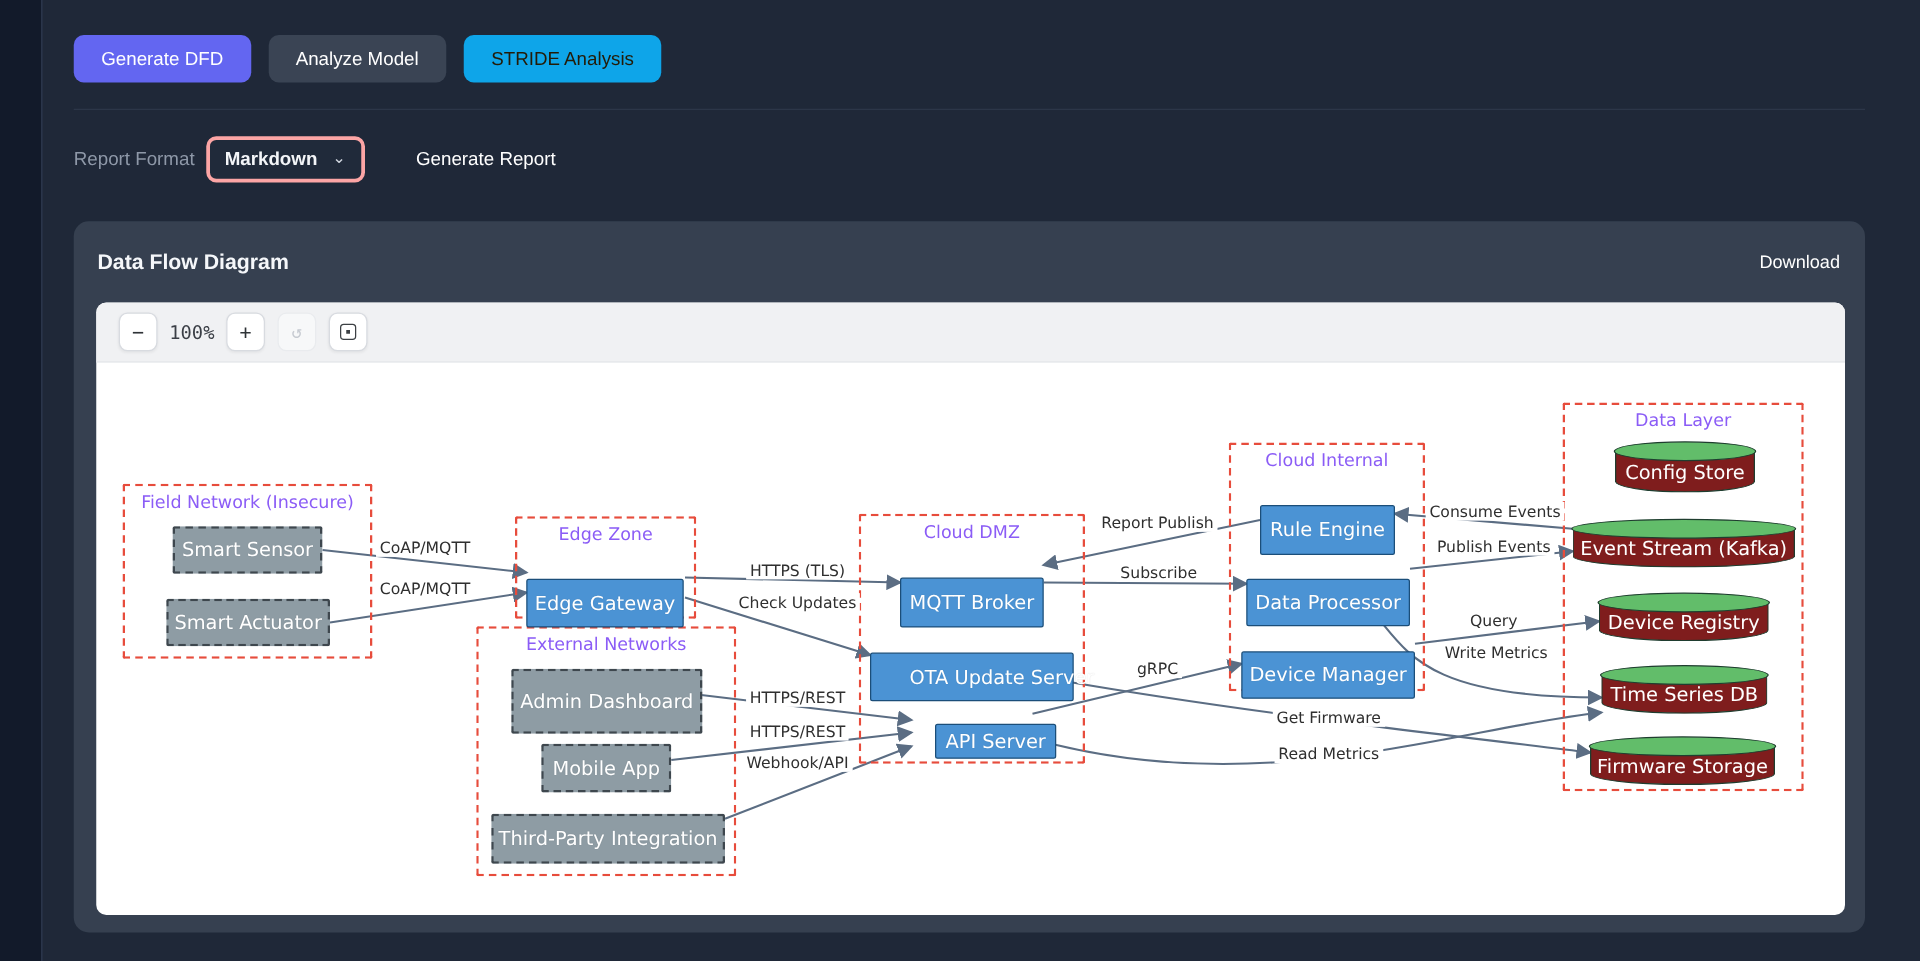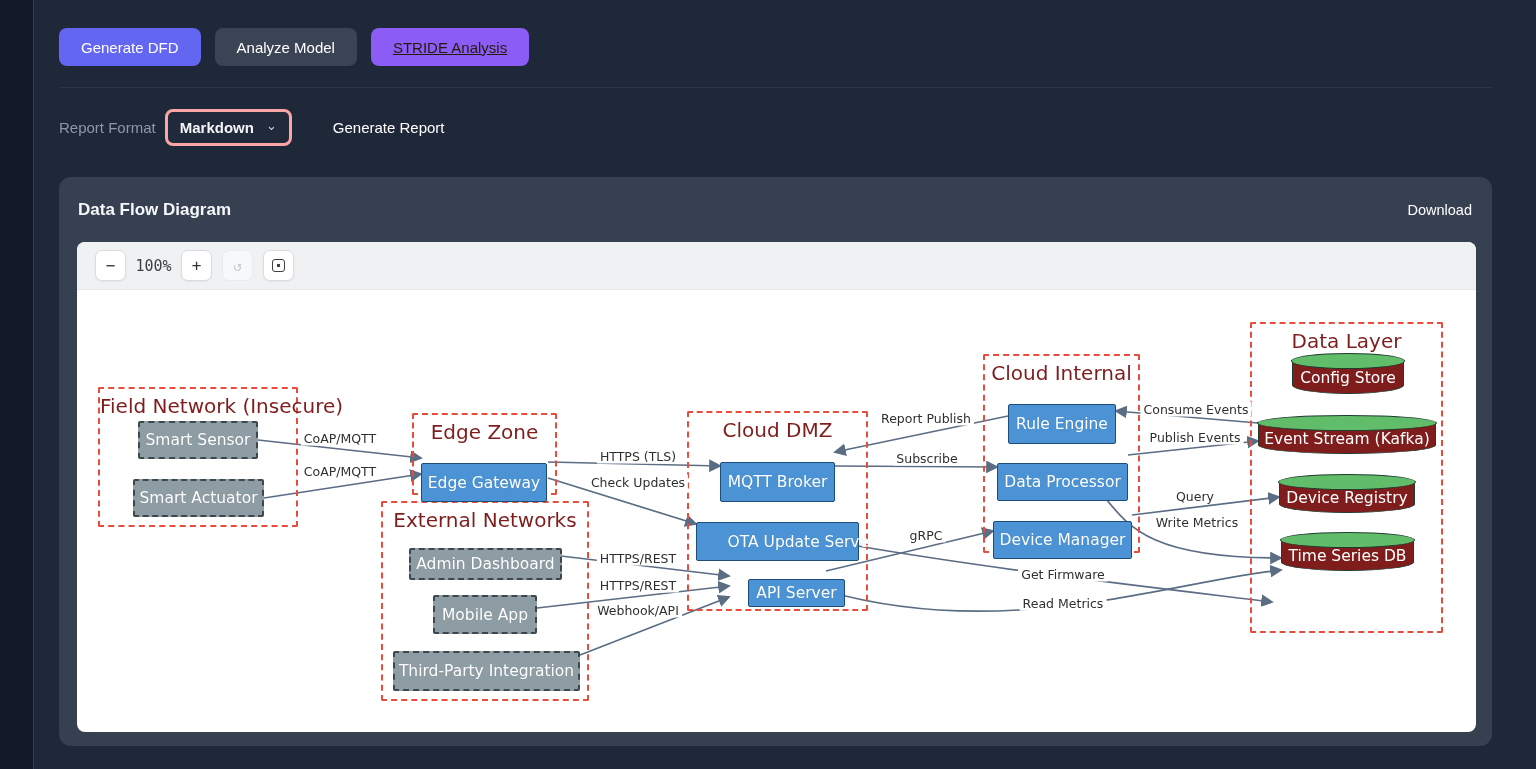--- a/index.html
+++ b/index.html
@@ -16,21 +16,21 @@
   }
   
   .btn-row { position:absolute; left:59px; top:28px; display:flex; gap:14px; }
   .btn {
     height:38px; padding:0 22px; border:none; border-radius:8px;
     font-family:"Liberation Sans", sans-serif; font-size:15px; color:#fff;
     display:flex; align-items:center; cursor:pointer;
   }
   .btn-indigo { background:#6366f1; }
   .btn-slate  { background:#3a4454; }
-  .btn-orange { background:#8b5cf6; color:#241b07;text-decoration:underline; }
+  .btn-orange { background:#0ea5e9; color:#241b07; }
   .divider { position:absolute; left:59px; right:44px; top:87px; height:1px; background:#2c3648; }
   
   .report-row { position:absolute; left:59px; top:109px; height:37px; display:flex; align-items:center; }
   .report-label { color:#8e98a8; font-size:15px; }
   .select {
     margin-left:9px; height:37px; min-width:123px; padding:0 12px;
     border:3px solid #fca5a5; border-radius:8px; background:#202a3a;
     display:flex; align-items:center; gap:12px; cursor:pointer;
   }
   .select-value { font-size:15px; font-weight:700; color:#f3f5f8; }
@@ -63,21 +63,21 @@
   .fit-glyph { width:13px; height:13px; border:1.6px solid #3c4044; border-radius:3px; position:relative; }
   .fit-glyph::after { content:""; position:absolute; left:3.5px; top:3.5px; width:3.5px; height:3.5px; background:#3c4044; }
   
   .diagram { position:relative; height:442px; font-family:"DejaVu Sans", sans-serif; }
   .dg-svg { position:absolute; left:0; top:0; }
   .group {
     position:absolute; border:2px dashed #e74c3c; border-radius:2px;
   }
   .group-title {
     position:absolute; top:5px; left:0; right:0; text-align:center;
-    font-size:20px; font-weight:500; color:#7f1d1d; white-space:nowrap;
+    font-size:14px; font-weight:500; color:#8b5cf6; white-space:nowrap;
   }
   .node {
     position:absolute; display:flex; align-items:center; justify-content:center;
     font-size:15.5px; color:#fff; white-space:nowrap; text-shadow:0 0 1px rgba(0,0,0,0.15);
   }
   .n-gray { background:#8e9ca4; border:2px dashed #3e474e; border-radius:2px; }
   .n-blue { background:#4b93d4; border:1.5px solid #1b4e79; border-radius:2px;margin-top:16px; }
   .cyl {
     position:absolute; display:flex; align-items:center; justify-content:center;
     background:#7f1d1d; border:1.6px solid #1f3d2f; border-top:none;
@@ -184,41 +184,44 @@
       <div class="group" style="left:906px;top:64px;width:157px;height:199px;">
         <div class="group-title">Cloud Internal</div>
       </div>
       <div class="group" style="left:1173px;top:32px;width:193px;height:311px;">
         <div class="group-title">Data Layer</div>
       </div>
 
       <div class="node n-gray" style="left:61px;top:131px;width:120px;height:38px;">Smart Sensor</div>
       <div class="node n-gray" style="left:56px;top:189px;width:131px;height:38px;">Smart Actuator</div>
       <div class="node n-blue" style="left:344px;top:157px;width:126px;height:39px;">Edge Gateway</div>
-      <div class="node n-gray" style="left:332px;top:258px;width:153px;height:32px;">Admin Dashboard</div>
+      <div class="node n-gray" style="left:332px;top:245px;width:153px;height:52px;">Admin Dashboard</div>
       <div class="node n-gray" style="left:356px;top:305px;width:104px;height:39px;">Mobile App</div>
       <div class="node n-gray" style="left:316px;top:361px;width:187px;height:40px;">Third-Party Integration</div>
       <div class="node n-blue" style="left:643px;top:156px;width:115px;height:40px;">MQTT Broker</div>
       <div class="node n-blue" style="left:619px;top:216px;width:163px;height:39px;padding-left:48px;">OTA Update Server</div>
       <div class="node n-blue" style="left:671px;top:273px;width:97px;height:28px;text-align:center;">API Server</div>
       <div class="node n-blue" style="left:931px;top:98px;width:108px;height:40px;">Rule Engine</div>
       <div class="node n-blue" style="left:920px;top:157px;width:131px;height:38px;">Data Processor</div>
       <div class="node n-blue" style="left:916px;top:215px;width:139px;height:38px;">Device Manager</div>
 
       <div class="cyl" style="left:1215px;top:70px;width:112px;height:34px;">
           <span>Config Store</span>
         </div>
       <div class="cyl" style="left:1181px;top:132px;width:178px;height:32px;">
           <span>Event Stream (Kafka)</span>
         </div>
       <div class="cyl" style="left:1202px;top:191px;width:136px;height:32px;">
           <span>Device Registry</span>
         </div>
       <div class="cyl" style="left:1204px;top:249px;width:133px;height:32px;">
           <span>Time Series DB</span>
+        </div>
+      <div class="cyl" style="left:1195px;top:306px;width:148px;height:32px;">
+          <span>Firmware Storage</span>
         </div>
 
       <div class="edge-label" style="left:263px;top:148px;">CoAP/MQTT</div>
       <div class="edge-label" style="left:263px;top:181px;">CoAP/MQTT</div>
       <div class="edge-label" style="left:561px;top:166px;">HTTPS (TLS)</div>
       <div class="edge-label" style="left:561px;top:192px;">Check Updates</div>
       <div class="edge-label" style="left:849px;top:128px;">Report Publish</div>
       <div class="edge-label" style="left:850px;top:168px;">Subscribe</div>
       <div class="edge-label" style="left:561px;top:268px;">HTTPS/REST</div>
       <div class="edge-label" style="left:561px;top:295px;">HTTPS/REST</div>

